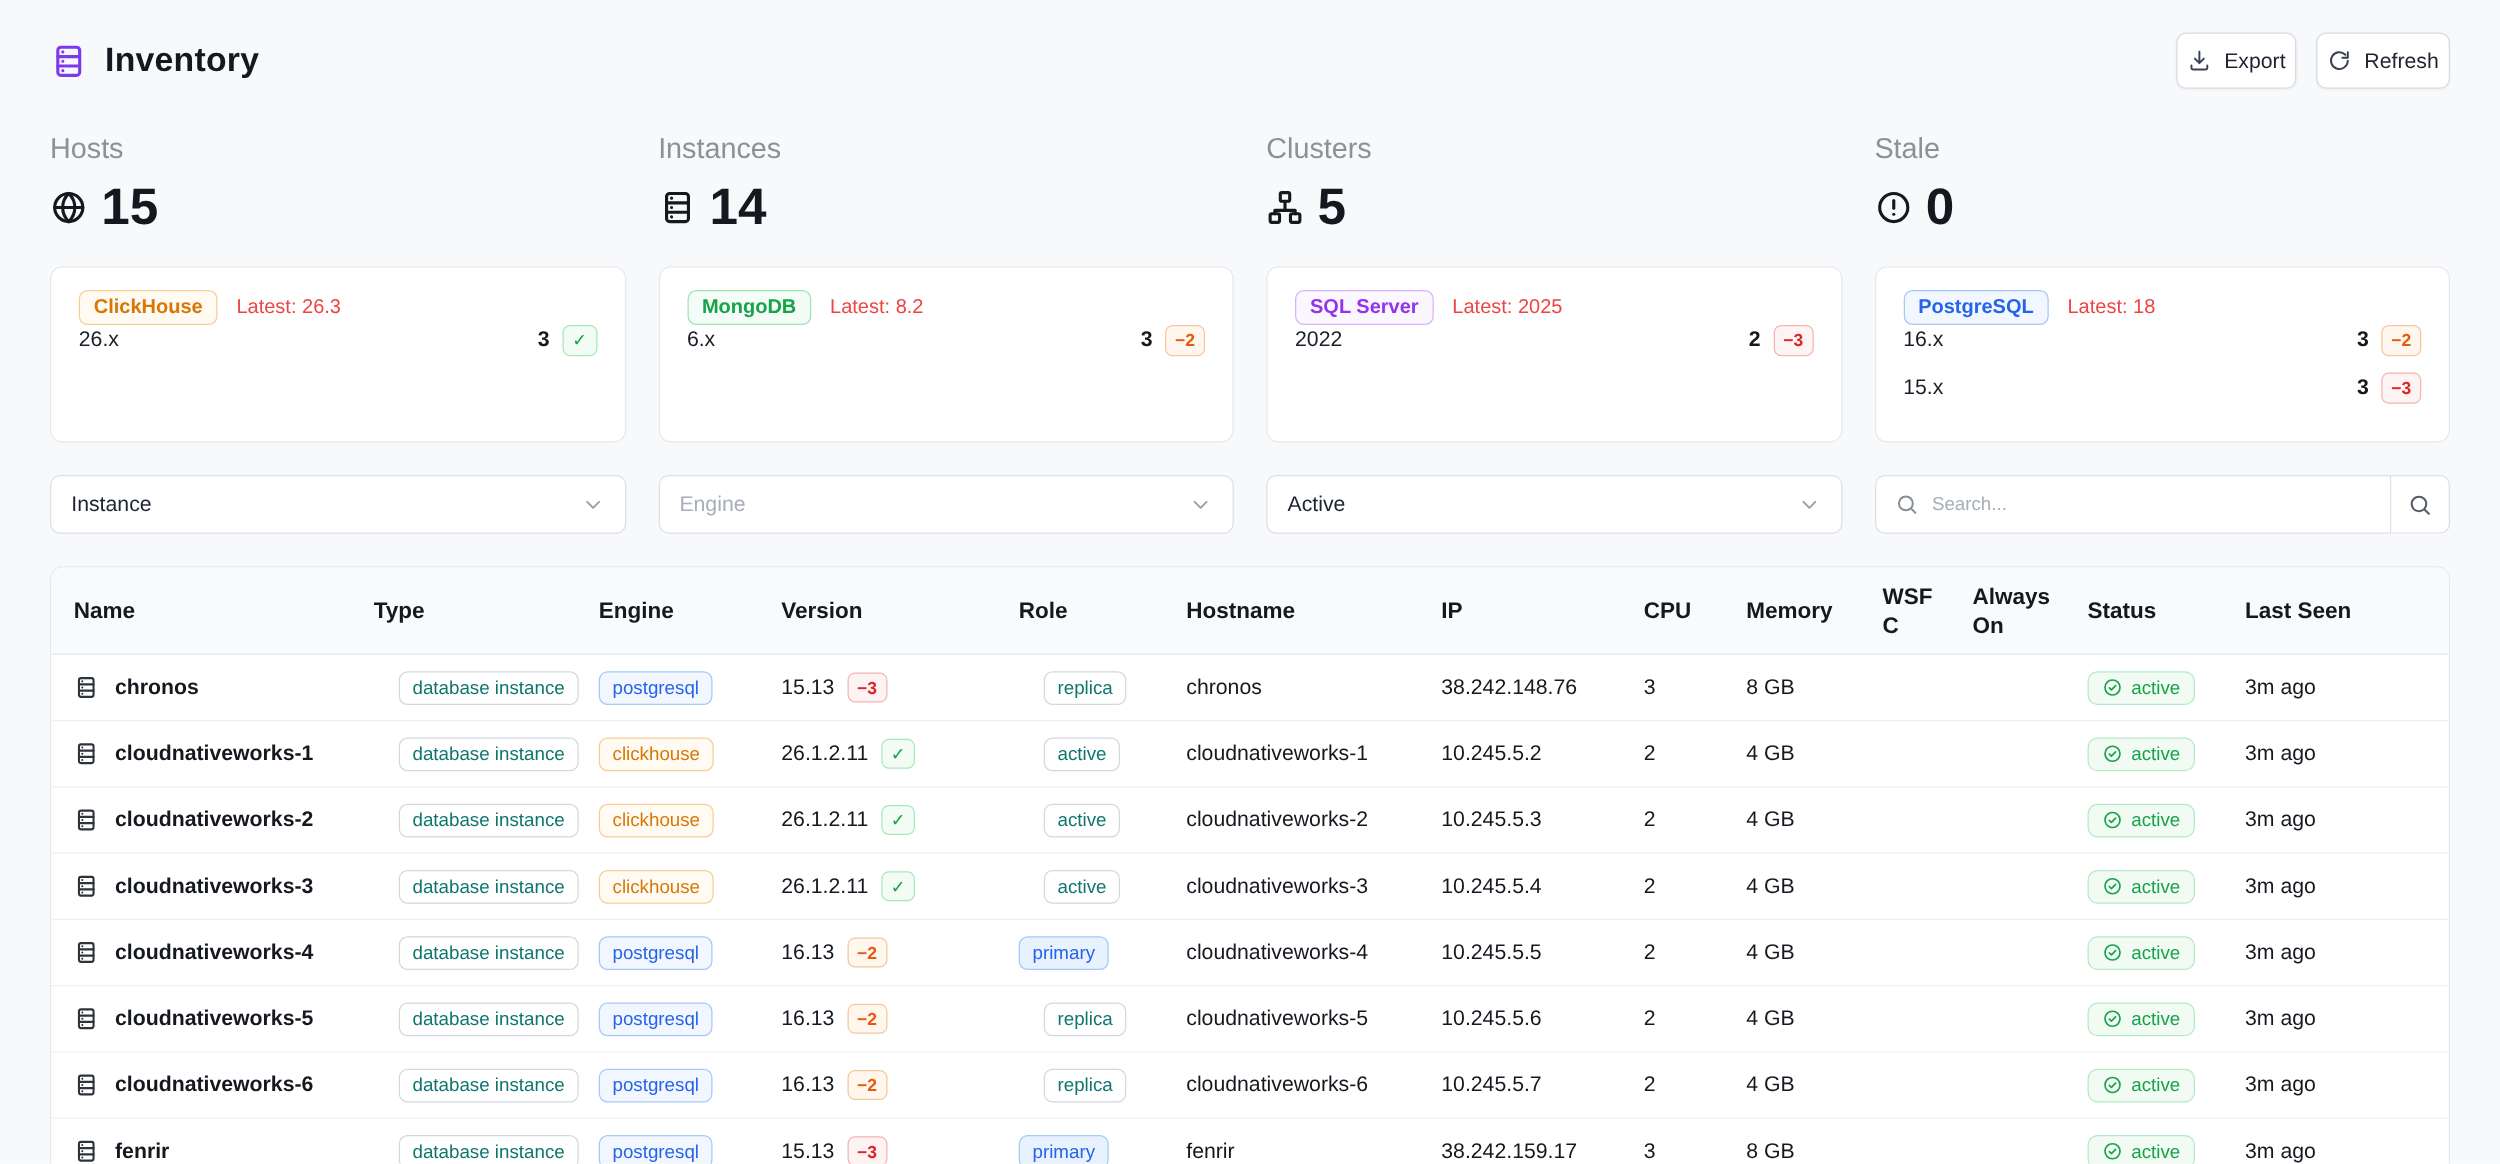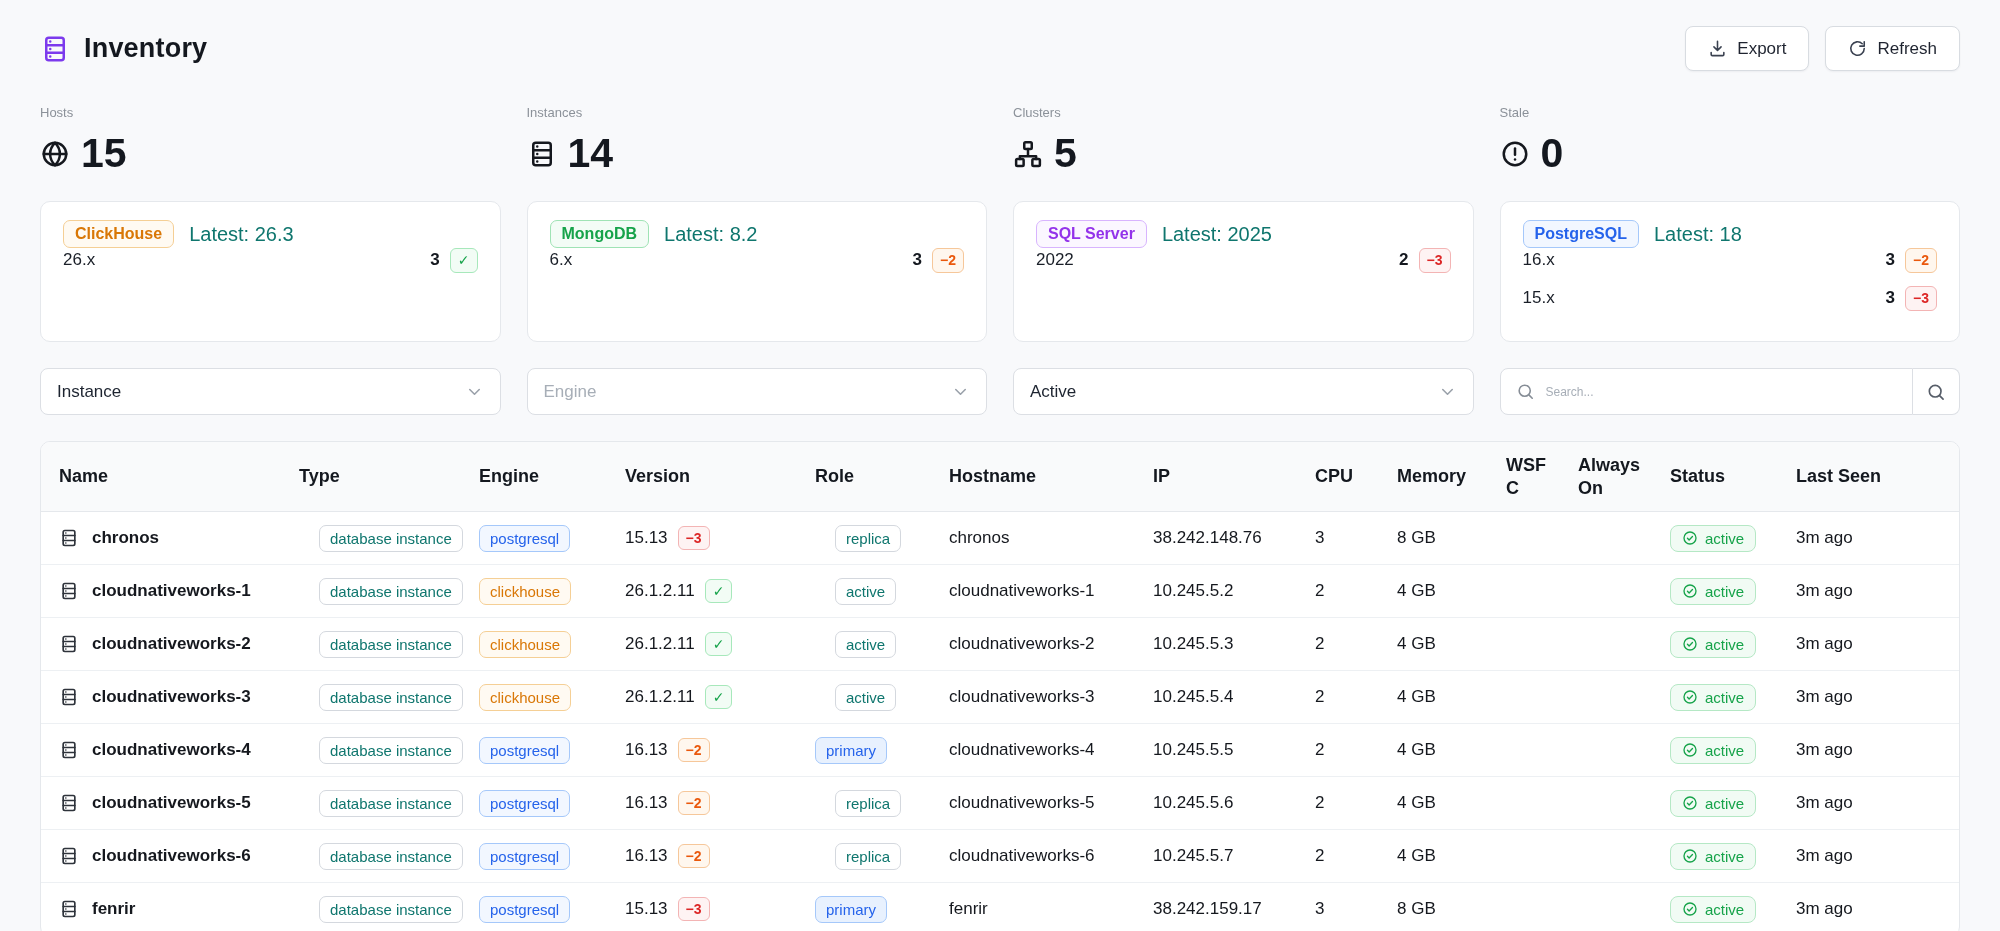--- a/index.html
+++ b/index.html
@@ -17,44 +17,44 @@
   .icon svg { width: 100%; height: 100%; display: block; fill: none; stroke: currentColor; stroke-width: 2; stroke-linecap: round; stroke-linejoin: round; }
 
   
   .topbar { display: flex; justify-content: space-between; align-items: center; }
   .title-wrap { display: flex; align-items: center; gap: 14px; }
   .title-icon { width: 30px; height: 30px; color: #7c3aed; }
   h1 { font-size: 27px; font-weight: 700; letter-spacing: .2px; }
   .top-buttons { display: flex; gap: 16px; }
   .btn {
     display: inline-flex; align-items: center; gap: 10px;
-    height: 45px; padding: 0 22px;
+    height: 45px; padding: 0 8px;
     background: #fff; border: 1px solid #d8dce1; border-radius: 8px;
     font-family: inherit; font-size: 17px; font-weight: 500; color: #1f2430;
     cursor: pointer; box-shadow: 0 1px 2px rgba(16,24,40,.05);
   }
   .btn .icon { width: 19px; height: 19px; color: #3a4150; }
 
   
   .stats { display: grid; grid-template-columns: repeat(4, 1fr); gap: 26px; margin-top: 34px; }
-  .stat-label { font-size: 13px; color: #8b9199; }
+  .stat-label { font-size: 23px; color: #8b9199; }
   .stat-value-row { display: flex; align-items: center; gap: 11px; margin-top: 10px; }
   .stat-icon { width: 30px; height: 30px; color: #15181e; }
   .stat-value { font-size: 41px; font-weight: 700; }
 
   
   .cards { display: grid; grid-template-columns: repeat(4, 1fr); gap: 26px; margin-top: 24px; }
   .card { background: #fff; border: 1px solid #e5e8ec; border-radius: 10px; padding: 18px 22px; min-height: 141px; }
   .card-head { display: flex; align-items: center; gap: 15px; }
   .badge { font-size: 16px; font-weight: 600; padding: 4px 11px; border-radius: 7px; border: 1px solid; white-space: nowrap; }
   .badge-orange { color: #d97706; border-color: #f5cf95; background: #fffaf2; }
   .badge-green  { color: #16a34a; border-color: #9fe3b5; background: #f3fcf6; }
   .badge-purple { color: #9333ea; border-color: #d8b4fe; background: #fbf7ff; }
   .badge-blue   { color: #2563eb; border-color: #a5c8fa; background: #f2f7ff; }
-  .latest { font-size: 20px; color: #0f766e; }
+  .latest { font-size: 16px; color: #ef4444; }
   .ver-row { display: flex; justify-content: space-between; align-items: center; }
   .ver-row + .ver-row { margin-top: 13px; }
   .ver { font-size: 17px; color: #1a1f28; }
   .ver-right { display: flex; align-items: center; gap: 10px; }
   .count { font-size: 17px; font-weight: 700; }
   .delta { font-size: 14px; font-weight: 600; padding: 2px 7px; border-radius: 6px; border: 1px solid; line-height: 1.35; white-space: nowrap; }
   .delta-ok   { color: #16a34a; border-color: #a7e8bb; background: #f2fcf5; }
   .delta-warn { color: #ea580c; border-color: #f6c79a; background: #fff7ee; }
   .delta-bad  { color: #dc2626; border-color: #f3b4b4; background: #fef3f3; }
 
@@ -67,21 +67,21 @@
   }
   .select .chev { width: 19px; height: 19px; color: #9aa1aa; }
   .select-value.muted { color: #a7aeb7; }
   .search-group { display: flex; }
   .search-box {
     flex: 1; display: flex; align-items: center; gap: 11px;
     background: #fff; border: 1px solid #dcdfe4; border-radius: 8px 0 0 8px;
     height: 47px; padding: 0 15px;
   }
   .search-ic { width: 19px; height: 19px; color: #868d96; }
-  .search-box input { border: none; outline: none; width: 100%; font-family: inherit; font-size: 12px; color: #1f2430; background: transparent; }
+  .search-box input { border: none; outline: none; width: 100%; font-family: inherit; font-size: 15px; color: #1f2430; background: transparent; }
   .search-box input::placeholder { color: #a7aeb7; }
   .search-btn {
     width: 47px; height: 47px; flex: none;
     border: 1px solid #dcdfe4; border-left: none; border-radius: 0 8px 8px 0;
     background: #fff; color: #565d68; cursor: pointer;
     display: flex; align-items: center; justify-content: center;
   }
   .search-btn .icon { width: 20px; height: 20px; }
 
   

